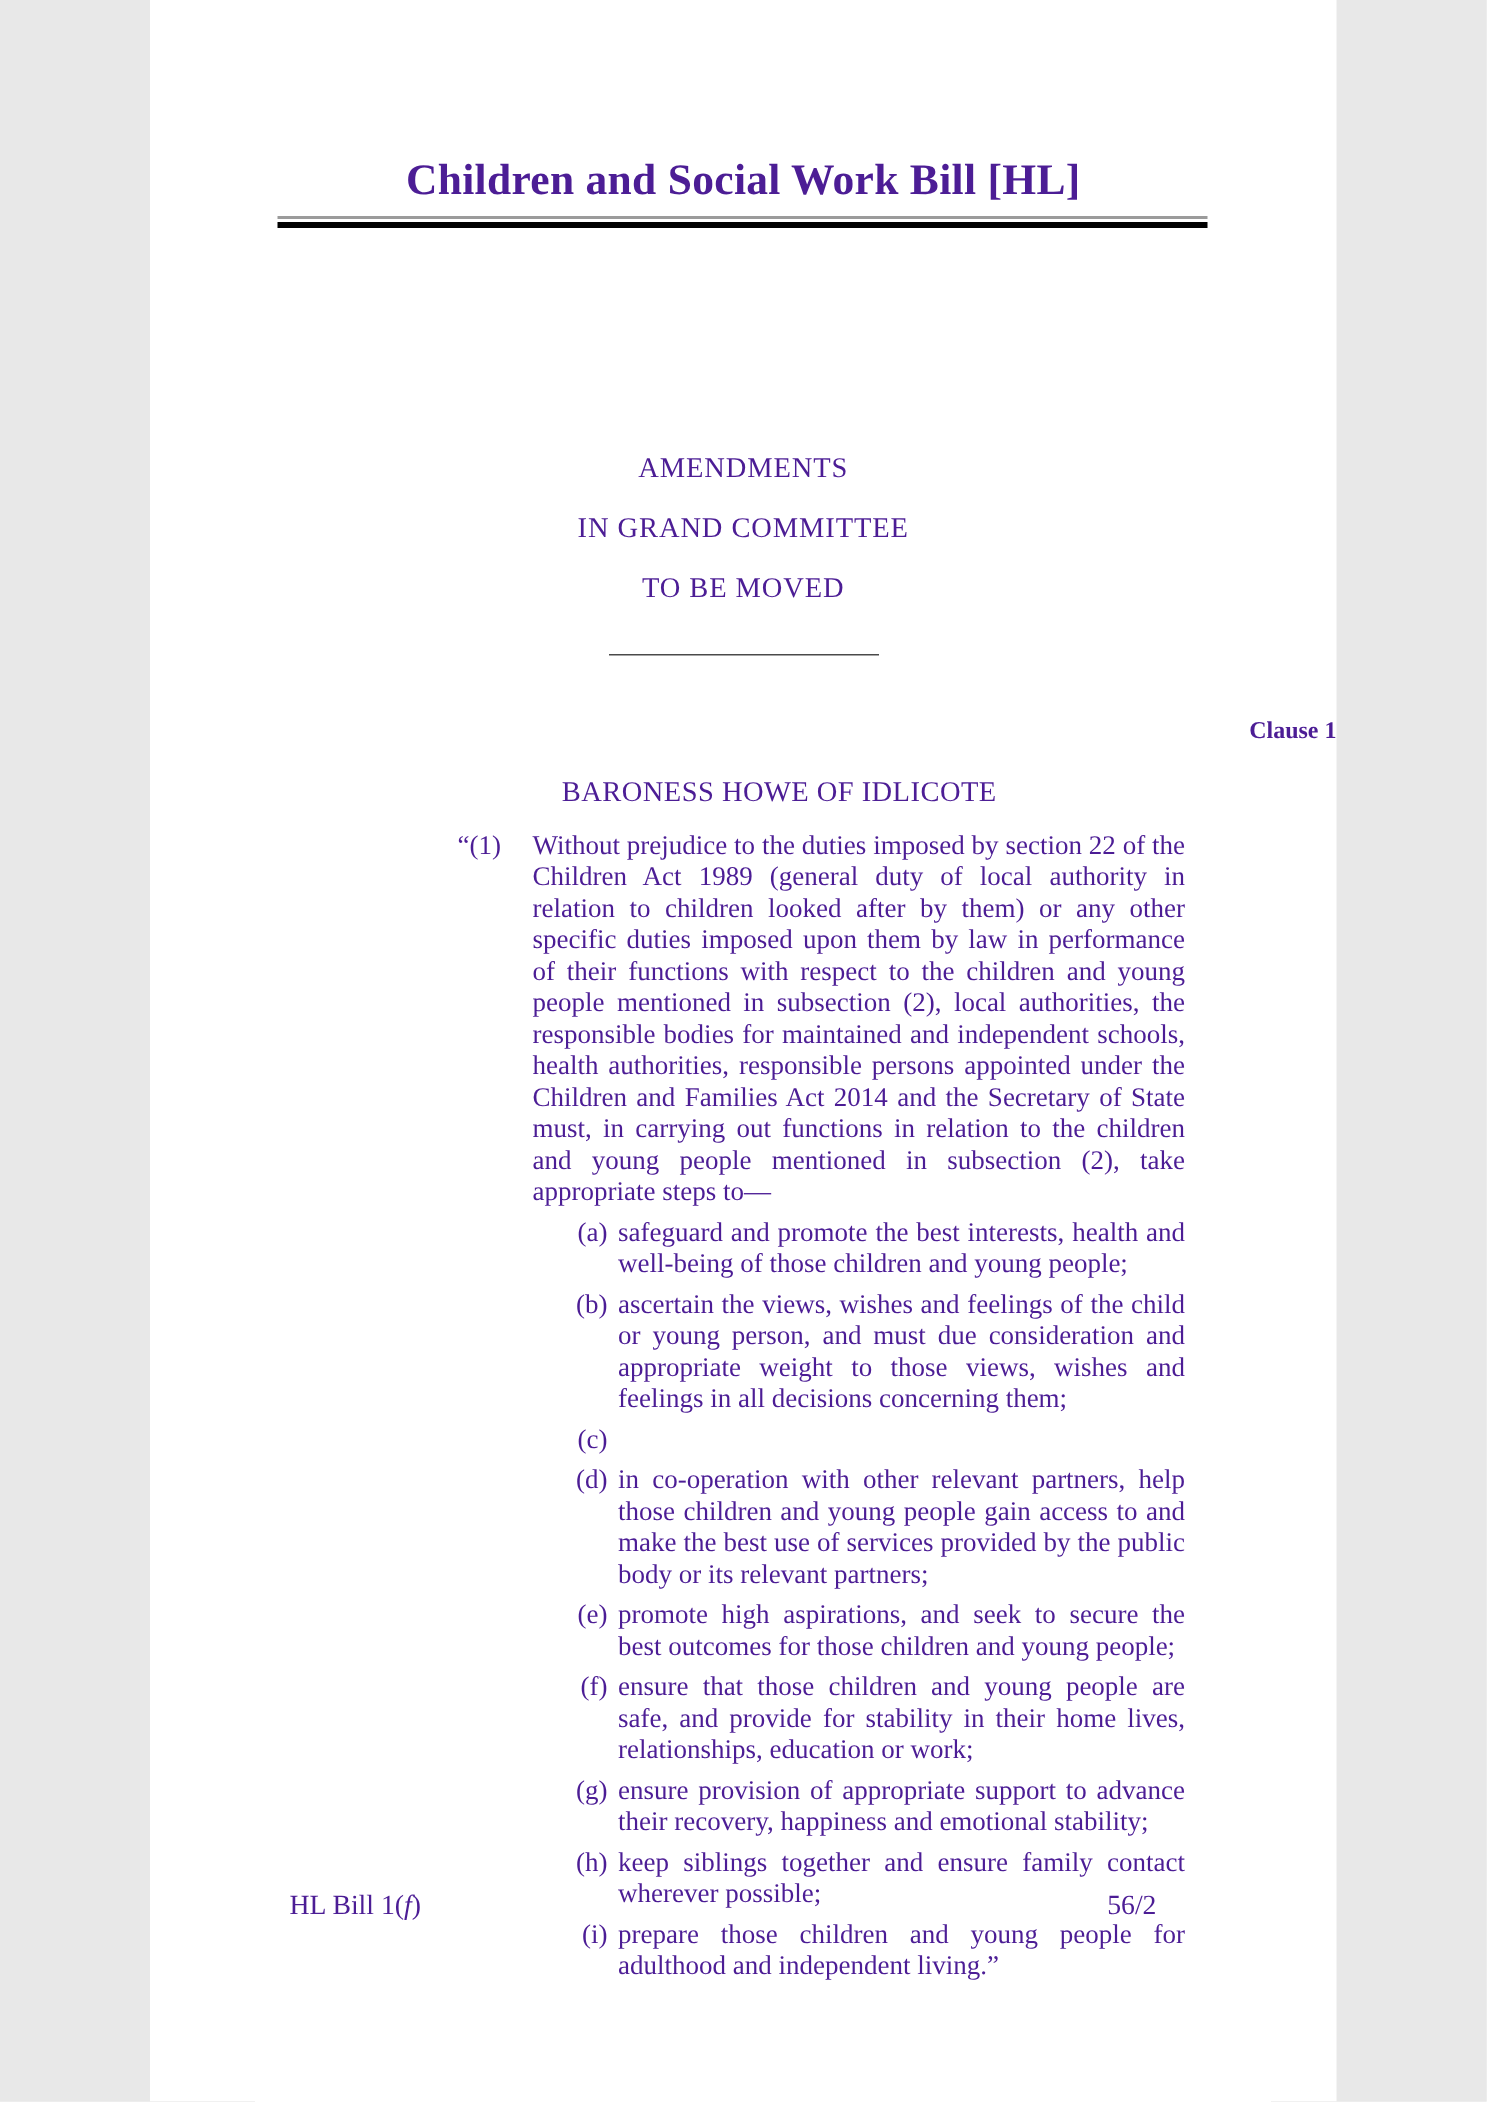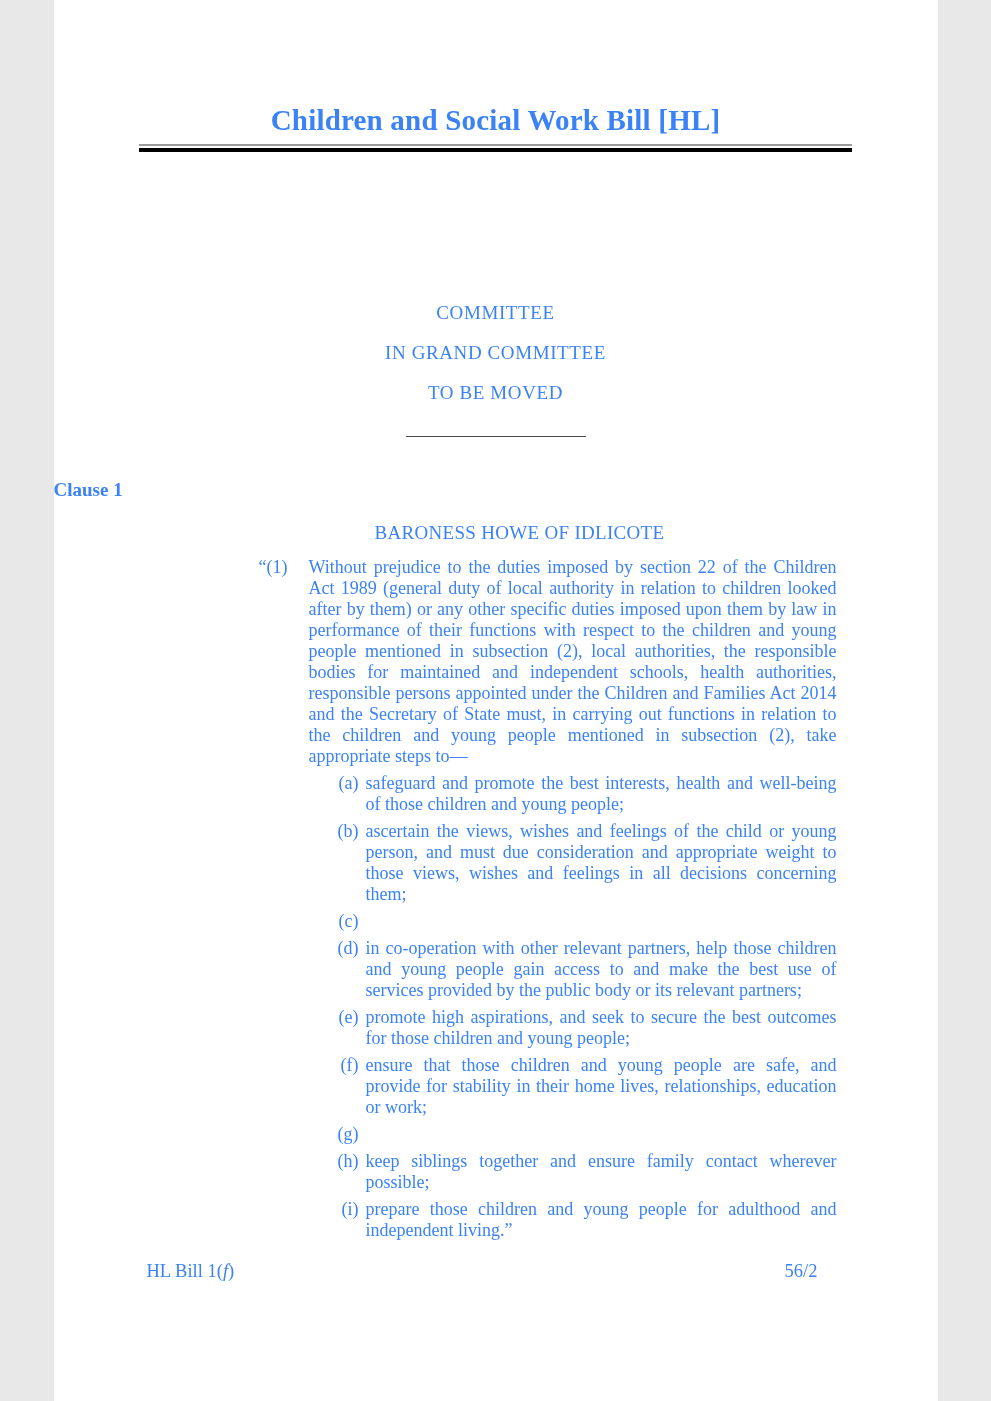--- a/index.html
+++ b/index.html
@@ -1,23 +1,23 @@
 <!DOCTYPE html>
 <html><head>
 <meta charset="utf-8">
 <style>
   html, body { margin: 0; padding: 0; background: #e8e8e8; }
   .page {
     position: relative;
-    width: 884px;
+    width: 791px;
     height: 1401px;
     margin: 0 auto;
     background: #ffffff;
     font-family: "Liberation Serif", "DejaVu Serif", serif;
-    color: #3b82f6;
+    color: #4c1d95;
     overflow: hidden;
   }
 
   
   .title {
     margin: 0;
     padding-top: 104px;
     text-align: center;
     font-size: 29px;
     font-weight: 700;
@@ -45,22 +45,22 @@
   .ceremonial .line { margin-bottom: 18px; }
   .divider {
     width: 180px;
     border-top: 1.5px solid #4a4a4a;
     margin: 32px auto 0 auto;
   }
 
   
   .clause-heading {
     margin-top: 42px;
-    text-align: left;
-    font-size: 19px;
+    text-align: right;
+    font-size: 16px;
     font-weight: 700;
   }
   .mover {
     margin-top: 21px;
     text-align: center;
     font-size: 19px;
     letter-spacing: 0.3px;
     margin-left: 48px;
   }
 
@@ -117,21 +117,21 @@
 </style>
 </head>
 <body>
 
 <div class="page">
 
   <h1 class="title">Children and Social Work Bill [HL]</h1>
   <div class="title-rule"></div>
 
   <div class="ceremonial">
-    <div class="line">COMMITTEE</div>
+    <div class="line">AMENDMENTS</div>
     <div class="line">IN GRAND COMMITTEE</div>
     <div class="line">TO BE MOVED</div>
     <div class="divider"></div>
   </div>
 
   <h2 class="clause-heading">Clause 1</h2>
   <div class="mover">BARONESS HOWE OF IDLICOTE</div>
 
   <div class="content">
 
@@ -165,20 +165,21 @@
     <span class="item-txt">promote high aspirations, and seek to secure the best outcomes for those children and young people;</span>
   </div>
 
   <div class="item">
     <span class="item-lbl">(f)</span>
     <span class="item-txt">ensure that those children and young people are safe, and provide for stability in their home lives, relationships, education or work;</span>
   </div>
 
   <div class="item">
     <span class="item-lbl">(g)</span>
+    <span class="item-txt">ensure provision of appropriate support to advance their recovery, happiness and emotional stability;</span>
   </div>
 
   <div class="item">
     <span class="item-lbl">(h)</span>
     <span class="item-txt">keep siblings together and ensure family contact wherever possible;</span>
   </div>
 
   <div class="item">
     <span class="item-lbl">(i)</span>
     <span class="item-txt">prepare those children and young people for adulthood and independent living.”</span>

